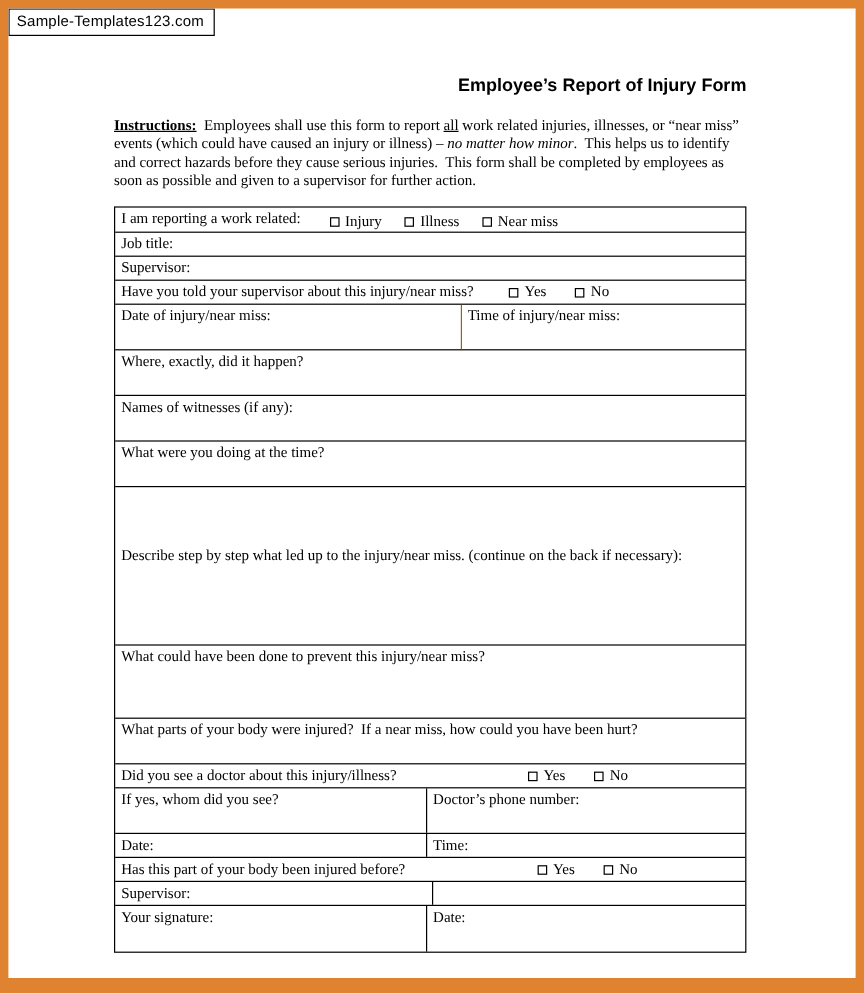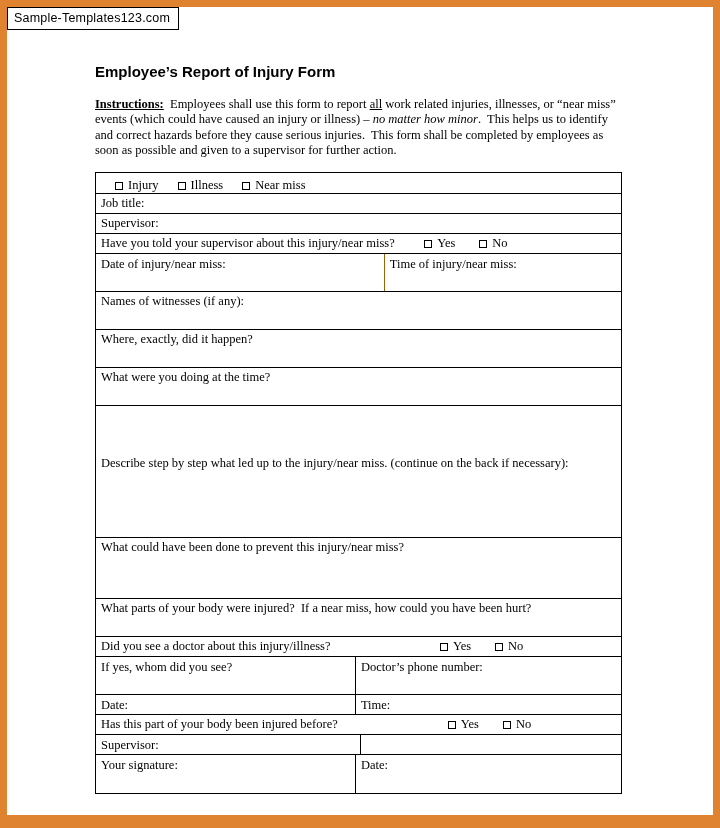--- a/index.html
+++ b/index.html
@@ -30,21 +30,21 @@
 
   .content {
     position: absolute;
     left: 88px;
     top: 0;
     width: 527px;
   }
 
   .title {
     margin-top: 57px;
-    text-align: left;
+    text-align: right;
     font-family: "Liberation Sans", sans-serif;
     font-weight: bold;
     font-size: 15px;
     line-height: 16px;
   }
 
   .instructions {
     margin-top: 17px;
     font-size: 12.5px;
     line-height: 15.3px;
@@ -113,44 +113,45 @@
 </head>
 <body>
 
 <div class="page">
   <div class="watermark">Sample-Templates123.com</div>
   <div class="content">
     <div class="title">Employee’s Report of Injury Form</div>
     <div class="instructions"><span class="seg-bold-underline">Instructions:</span><span class="seg-normal">&nbsp; Employees shall use this form to report </span><span class="seg-underline">all</span><span class="seg-normal"> work related injuries, illnesses, or “near miss” events (which could have caused an injury or illness) – </span><span class="seg-italic">no matter how minor</span><span class="seg-normal">.&nbsp; This helps us to identify and correct hazards before they cause serious injuries.&nbsp; This form shall be completed by employees as soon as possible and given to a supervisor for further action.</span></div>
     <div class="form-table">
         <div class="form-row size-1 type-checkbox-inline row-reporting-type">
+          <span class="cell-label">I am reporting a work related:</span>
           <span class="cb-group inline-group"><span class="cb-item"><span class="cb-box"></span><span class="cb-label">Injury</span></span><span class="cb-item"><span class="cb-box"></span><span class="cb-label">Illness</span></span><span class="cb-item"><span class="cb-box"></span><span class="cb-label">Near miss</span></span></span>
         </div>
         <div class="form-row size-1 type-single row-job-title">
           <span class="cell-label">Job title:</span>
         </div>
         <div class="form-row size-1 type-single row-supervisor">
           <span class="cell-label">Supervisor:</span>
         </div>
         <div class="form-row size-1 type-yesno row-told-supervisor">
           <span class="cell-label">Have you told your supervisor about this injury/near miss?</span>
           <span class="cb-group yesno-group">
             <span class="cb-item"><span class="cb-box"></span><span class="cb-label">Yes</span></span>
             <span class="cb-item"><span class="cb-box"></span><span class="cb-label">No</span></span>
           </span>
         </div>
         <div class="form-row size-2 type-two-col-wide row-injury-date-time">
           <div class="form-cell"><span class="cell-label">Date of injury/near miss:</span></div>
           <div class="form-cell"><span class="cell-label">Time of injury/near miss:</span></div>
         </div>
+        <div class="form-row size-2 type-single row-where-happened">
+          <span class="cell-label">Where, exactly, did it happen?</span>
+        </div>
         <div class="form-row size-2 type-single row-witnesses">
           <span class="cell-label">Names of witnesses (if any):</span>
-        </div>
-        <div class="form-row size-2 type-single row-where-happened">
-          <span class="cell-label">Where, exactly, did it happen?</span>
         </div>
         <div class="form-row size-2 type-single row-doing-at-time">
           <span class="cell-label">What were you doing at the time?</span>
         </div>
         <div class="form-row size-4 type-single row-describe-steps">
           <span class="cell-label">Describe step by step what led up to the injury/near miss. (continue on the back if necessary):</span>
         </div>
         <div class="form-row size-3 type-single row-prevention">
           <span class="cell-label">What could have been done to prevent this injury/near miss?</span>
         </div>

